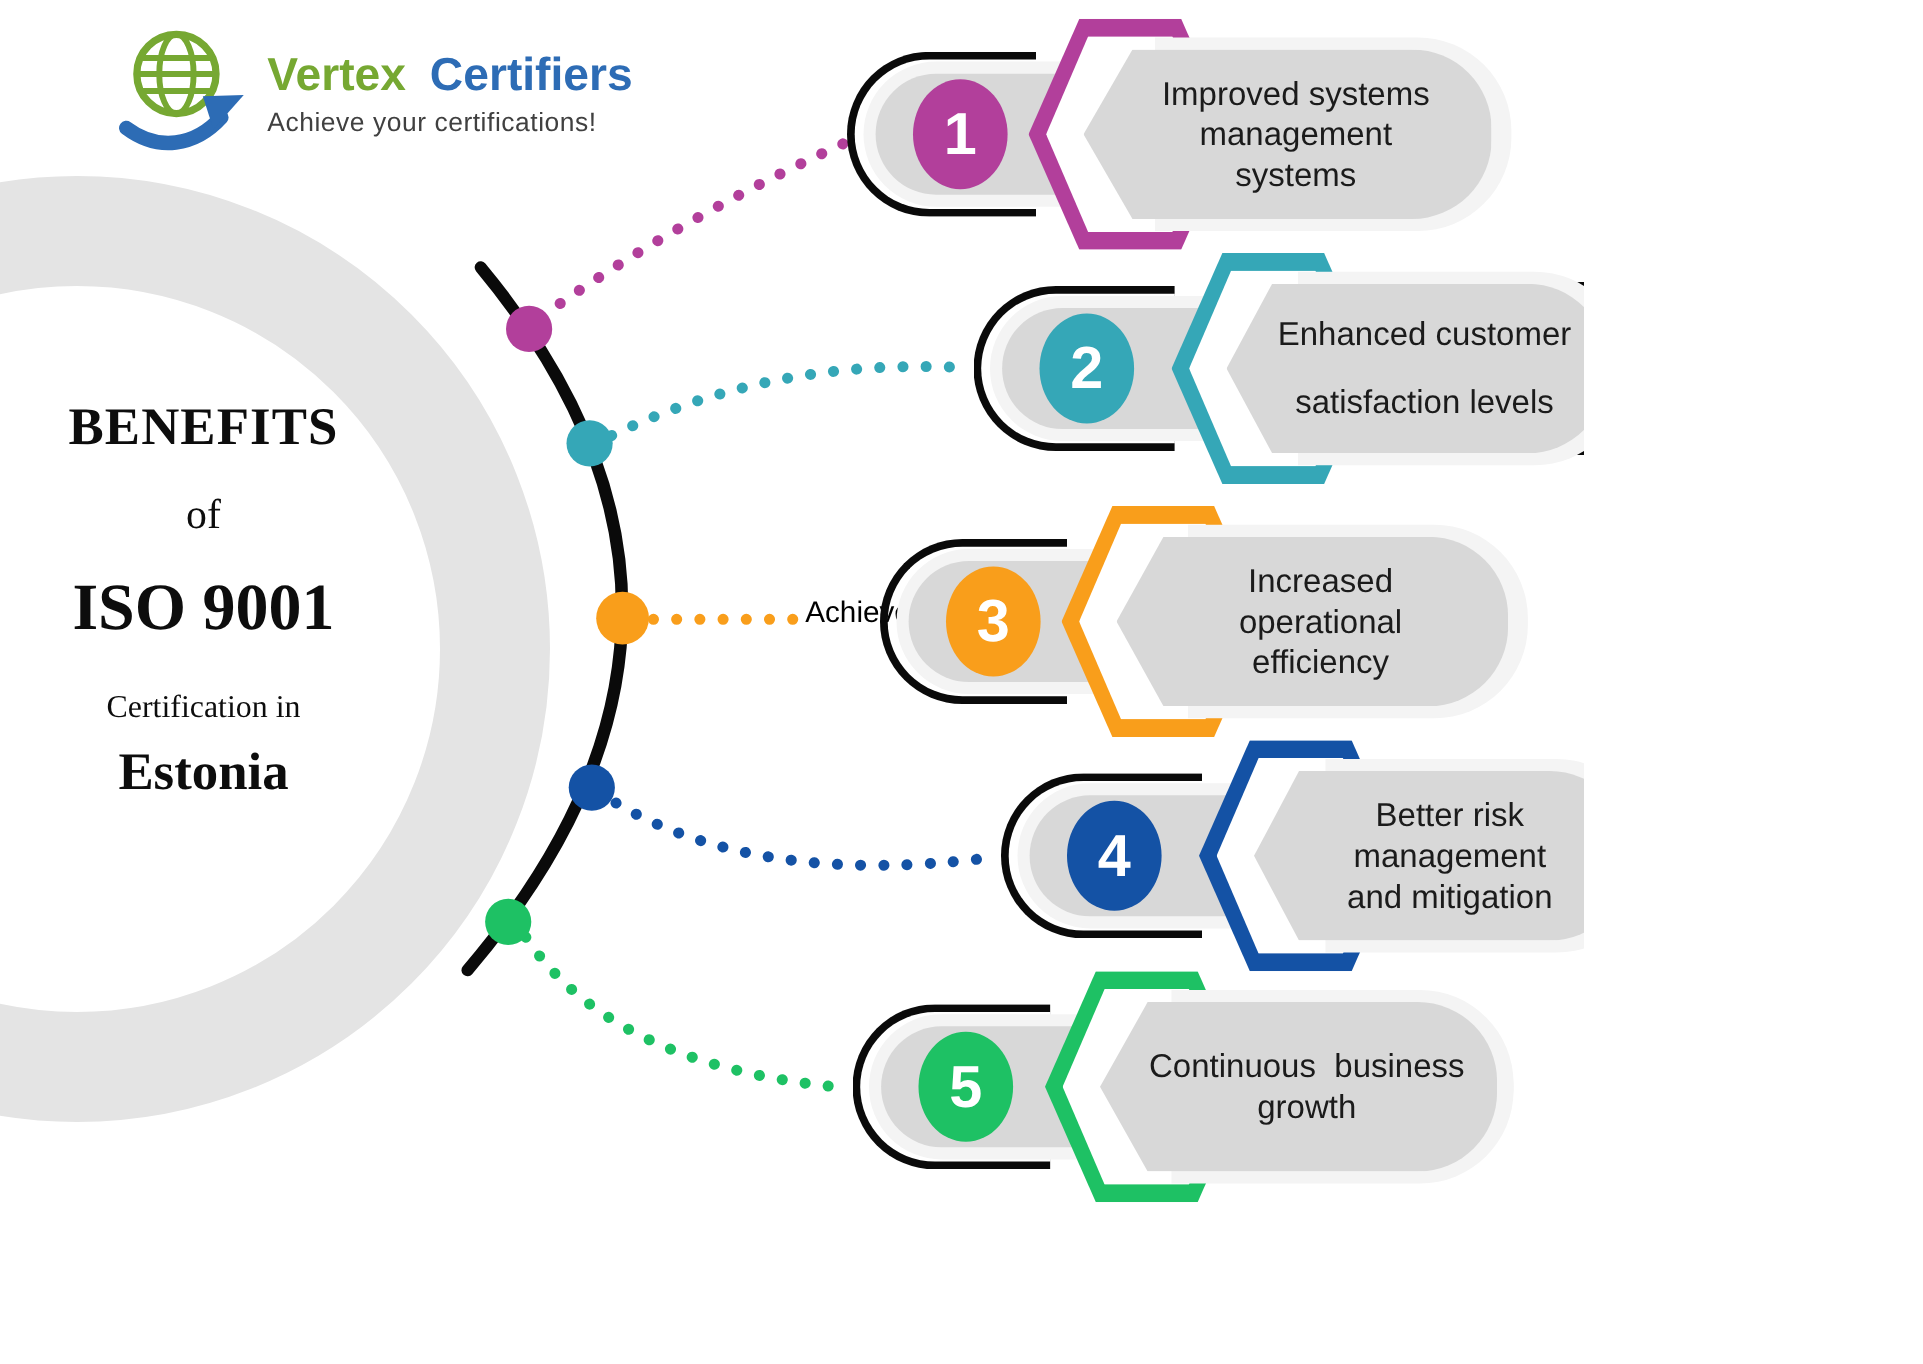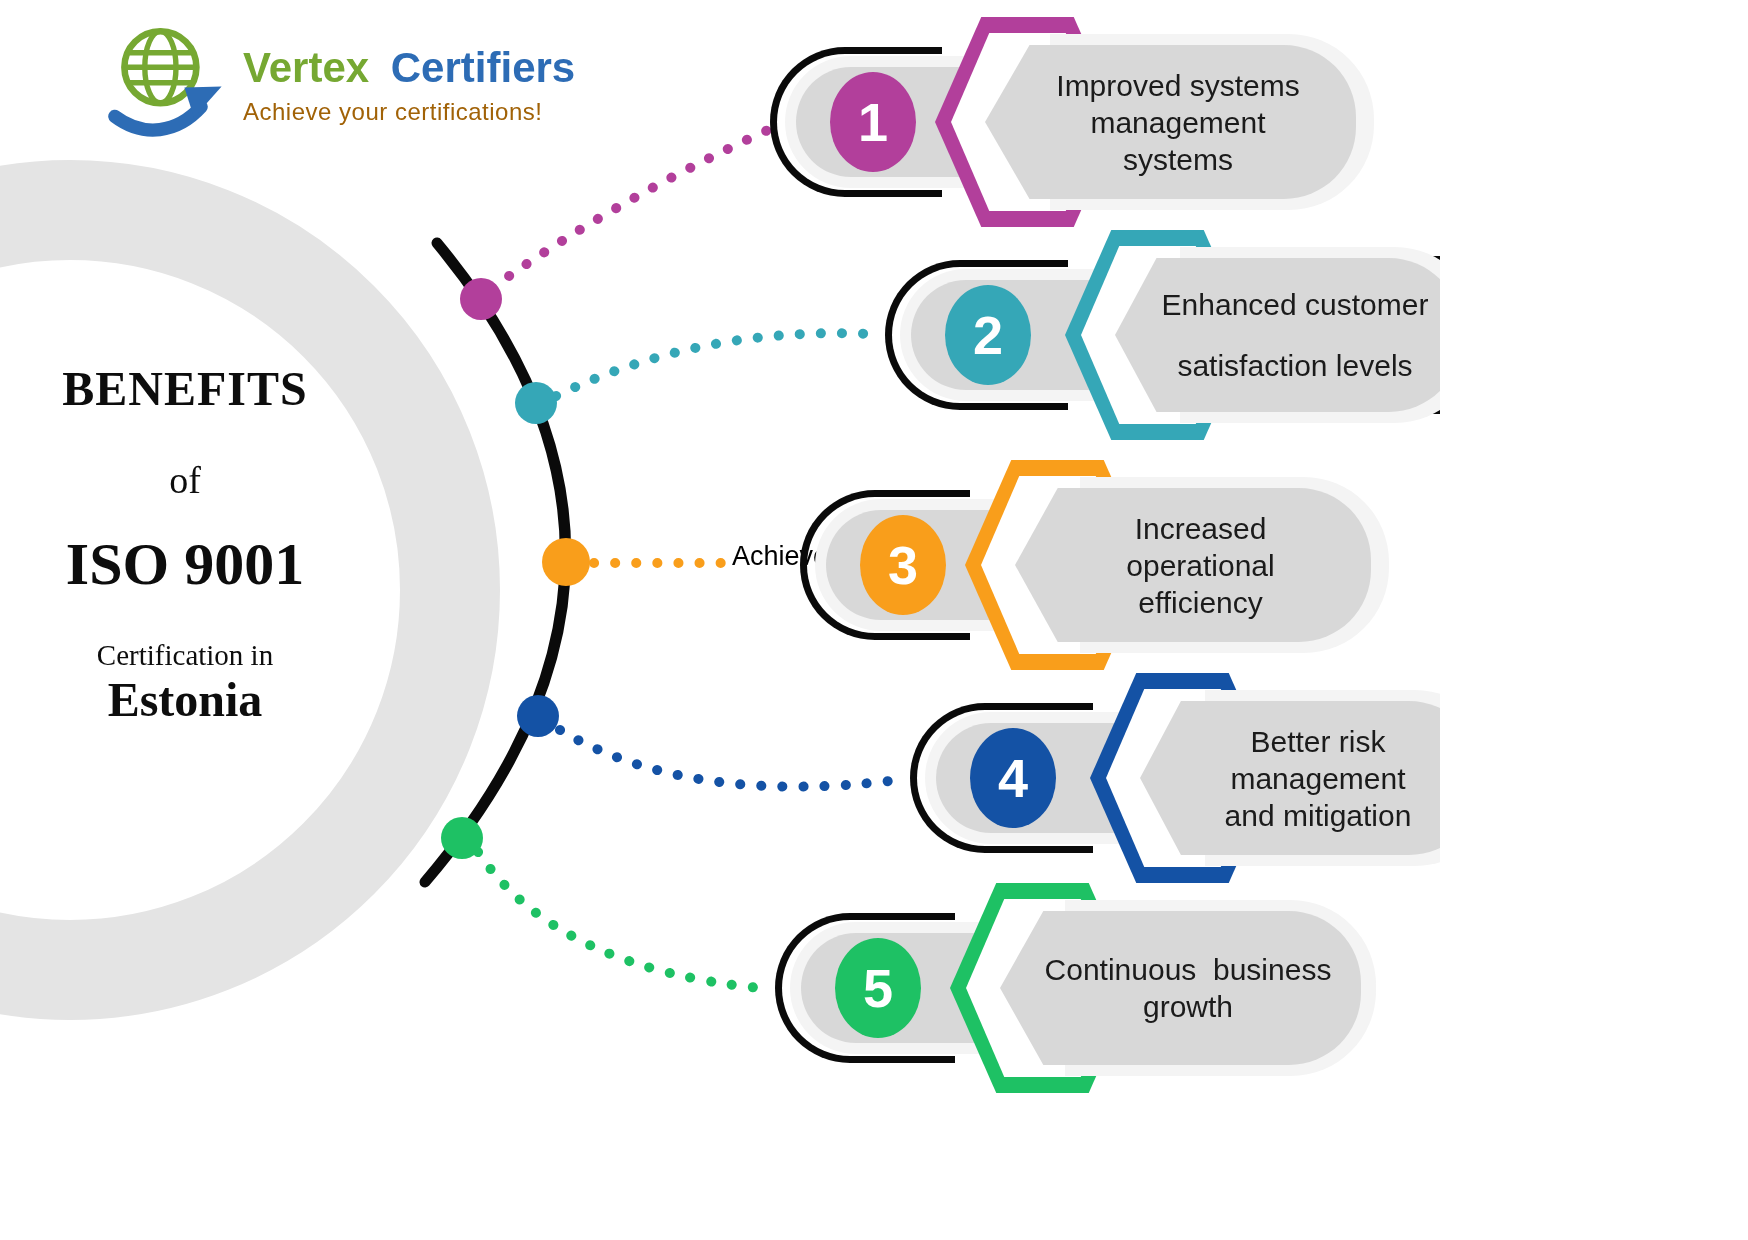--- a/index.html
+++ b/index.html
@@ -10,30 +10,30 @@
   .ring{position:absolute;left:-360px;top:160px;width:660px;height:660px;
         border:100px solid #e4e4e4;border-radius:50%;}
 
   
   .logo{position:absolute;left:105px;top:18px;display:flex;align-items:flex-start;}
   .logo svg{width:130px;height:120px;}
   .logo-text{margin-left:8px;margin-top:26px;}
   .logo-name{font-size:42px;font-weight:bold;letter-spacing:0;}
   .logo-name .green{color:#76a832;}
   .logo-name .blue{color:#2d6cb5;margin-left:10px;}
-  .logo-tag{font-size:24px;color:#a16207;margin-top:6px;letter-spacing:.5px;}
+  .logo-tag{font-size:24px;color:#404040;margin-top:6px;letter-spacing:.5px;}
 
   
   .title{position:absolute;left:25px;top:361px;width:320px;text-align:center;
          font-family:"Liberation Serif",serif;color:#0d0d0d;}
   .t1{font-size:48px;font-weight:bold;letter-spacing:1px;}
-  .t2{font-size:38px;margin-top:42px;}
+  .t2{font-size:38px;margin-top:30px;}
   .t3{font-size:60px;font-weight:bold;margin-top:28px;}
   .t4{font-size:29px;margin-top:40px;}
-  .t5{font-size:48px;font-weight:bold;}
+  .t5{font-size:48px;font-weight:bold;margin-top:14px;}
 
   
   .wires{position:absolute;left:0;top:0;width:1748px;height:1240px;pointer-events:none;}
 
   
   .map-label{position:absolute;left:732px;top:541px;font-size:27px;color:#000;}
 
   
   .row{position:absolute;height:210px;}
   .cap-outline-l{position:absolute;top:30px;height:150px;box-sizing:border-box;

